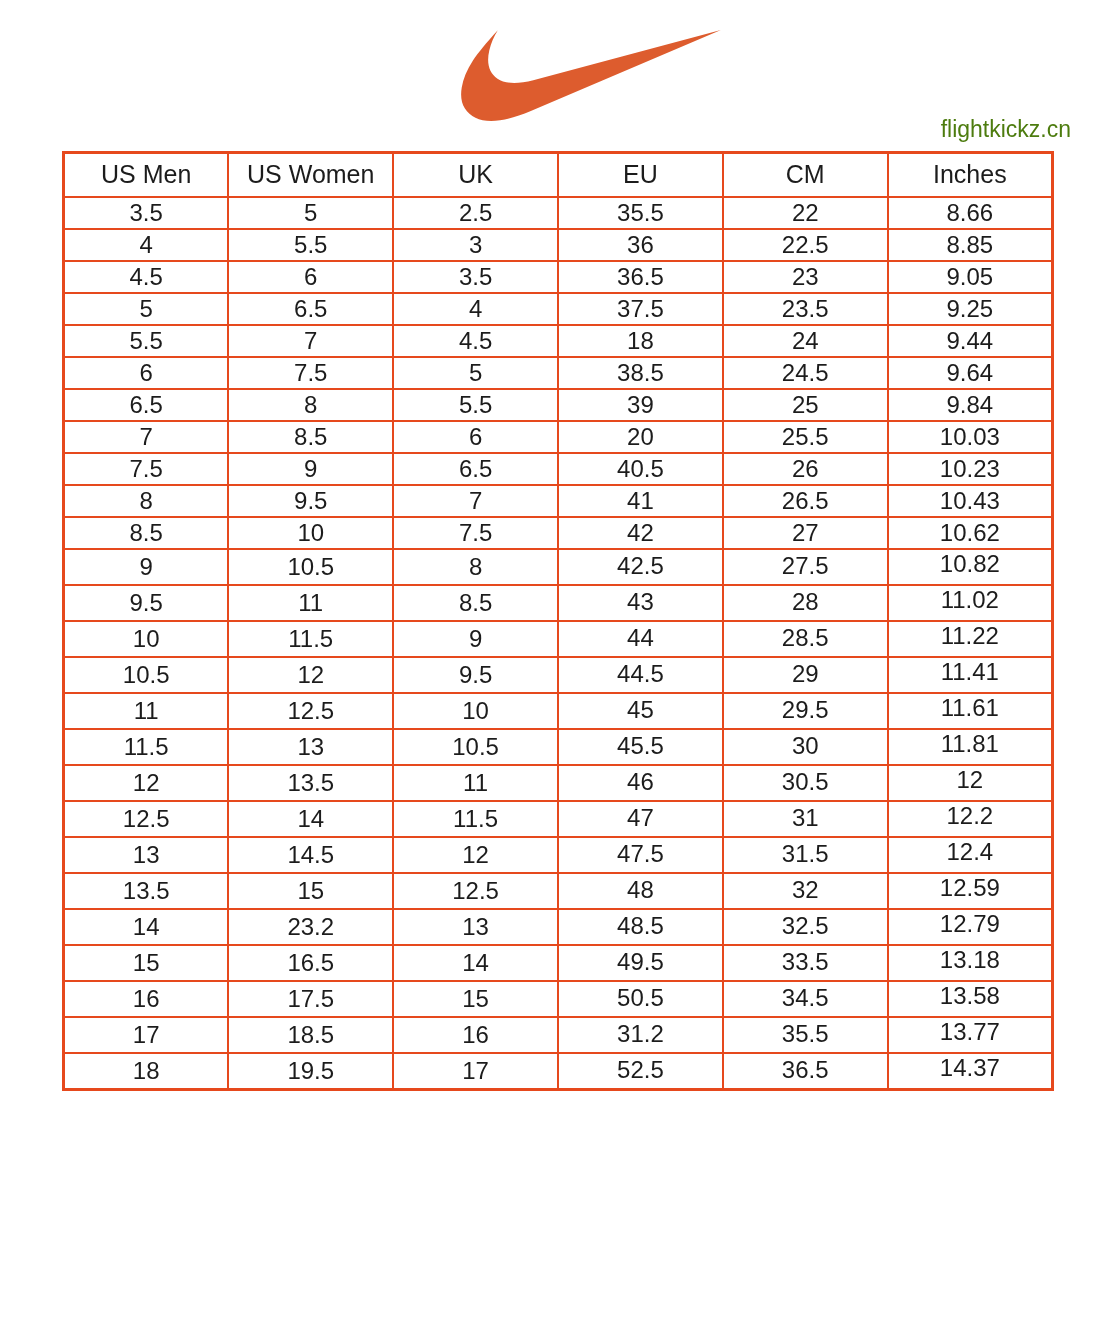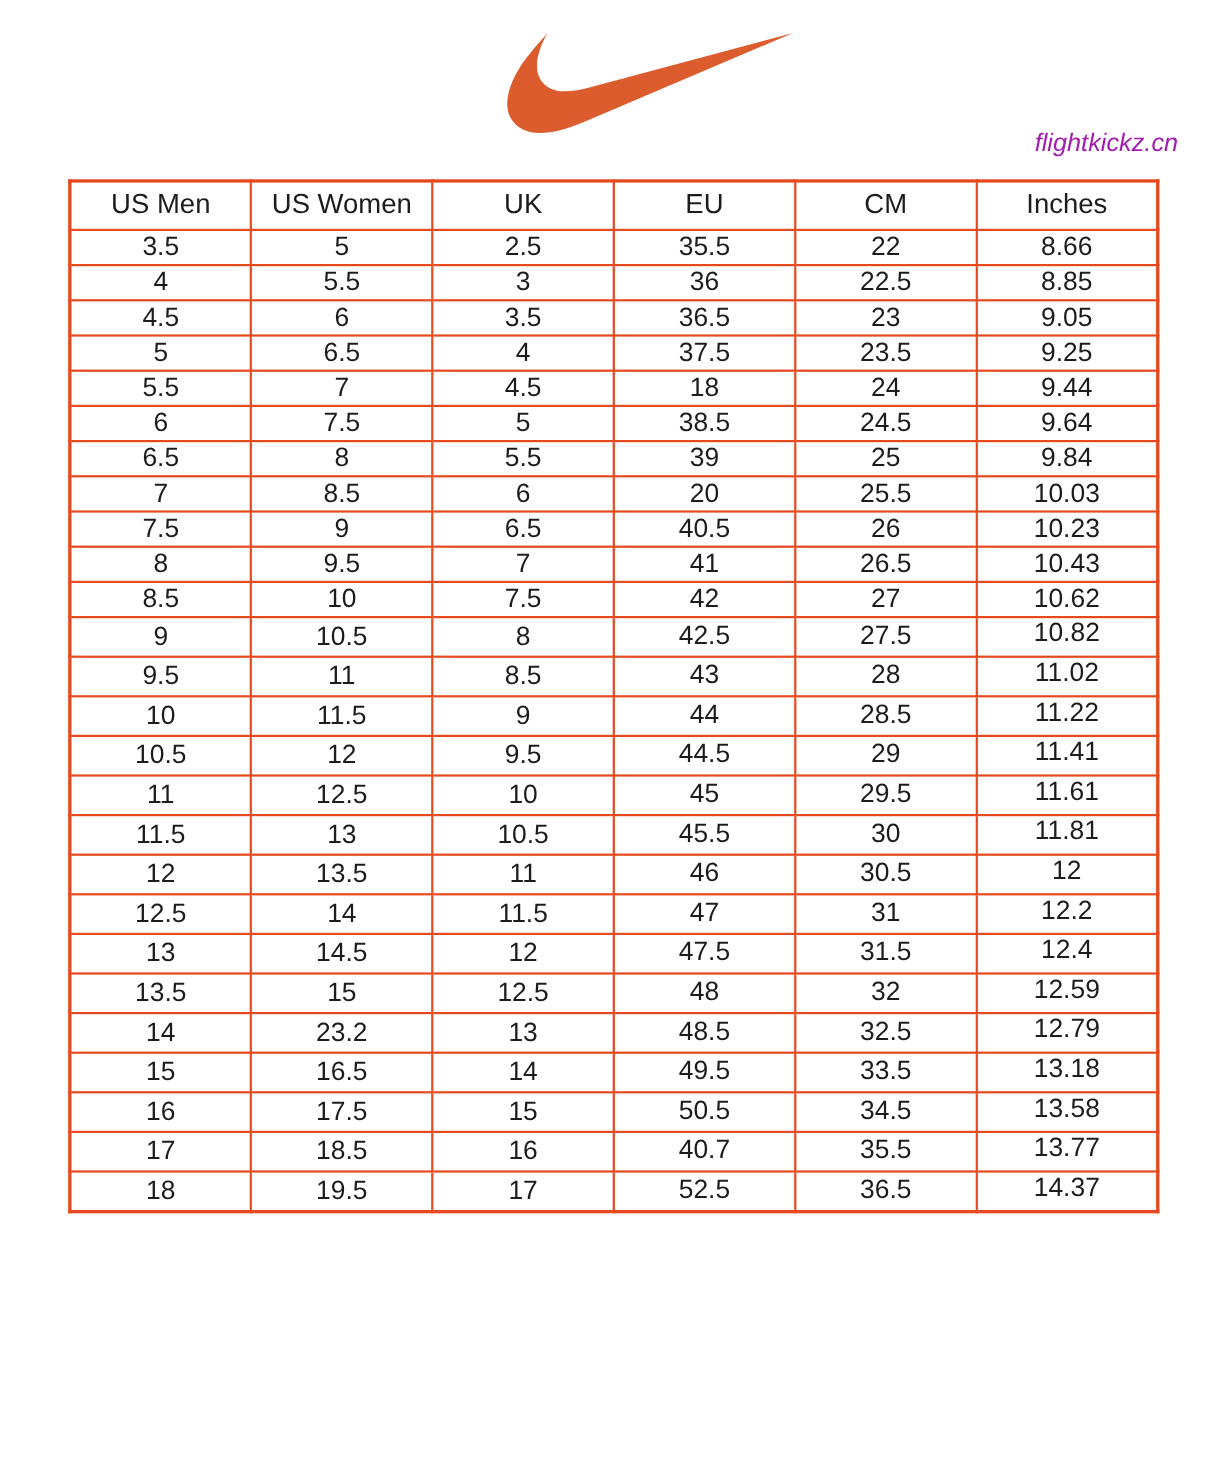--- a/index.html
+++ b/index.html
@@ -16,27 +16,26 @@
     left: 456px;
     top: 30px;
     width: 270px;
     height: 92px;
   }
   .watermark {
     position: absolute;
     top: 116px;
     right: 29px;
     font-size: 23px;
-    color: #a21caf;
+    color: #4d7c0f;
     letter-spacing: 0px;
-    font-style: italic;
   }
   .chart-wrap {
     position: absolute;
-    top: 163px;
+    top: 151px;
     left: 27px;
     display: flex;
     align-items: flex-start;
   }
   .accent-bar {
     background: #DB5F33;
   }
   .accent-bar.left  { width: 35px; }
   .accent-bar.right { width: 30px; }
   table.size-chart {
@@ -279,21 +278,21 @@
           <td>17.5</td>
           <td>15</td>
           <td class="raise">50.5</td>
           <td class="sink">34.5</td>
           <td class="sink-sm">13.58</td>
         </tr>
         <tr>
           <td>17</td>
           <td>18.5</td>
           <td>16</td>
-          <td class="raise">40.7</td>
+          <td class="raise">31.2</td>
           <td class="sink">35.5</td>
           <td class="sink-sm">13.77</td>
         </tr>
         <tr>
           <td>18</td>
           <td>19.5</td>
           <td>17</td>
           <td class="raise">52.5</td>
           <td class="sink">36.5</td>
           <td class="sink-sm">14.37</td>

